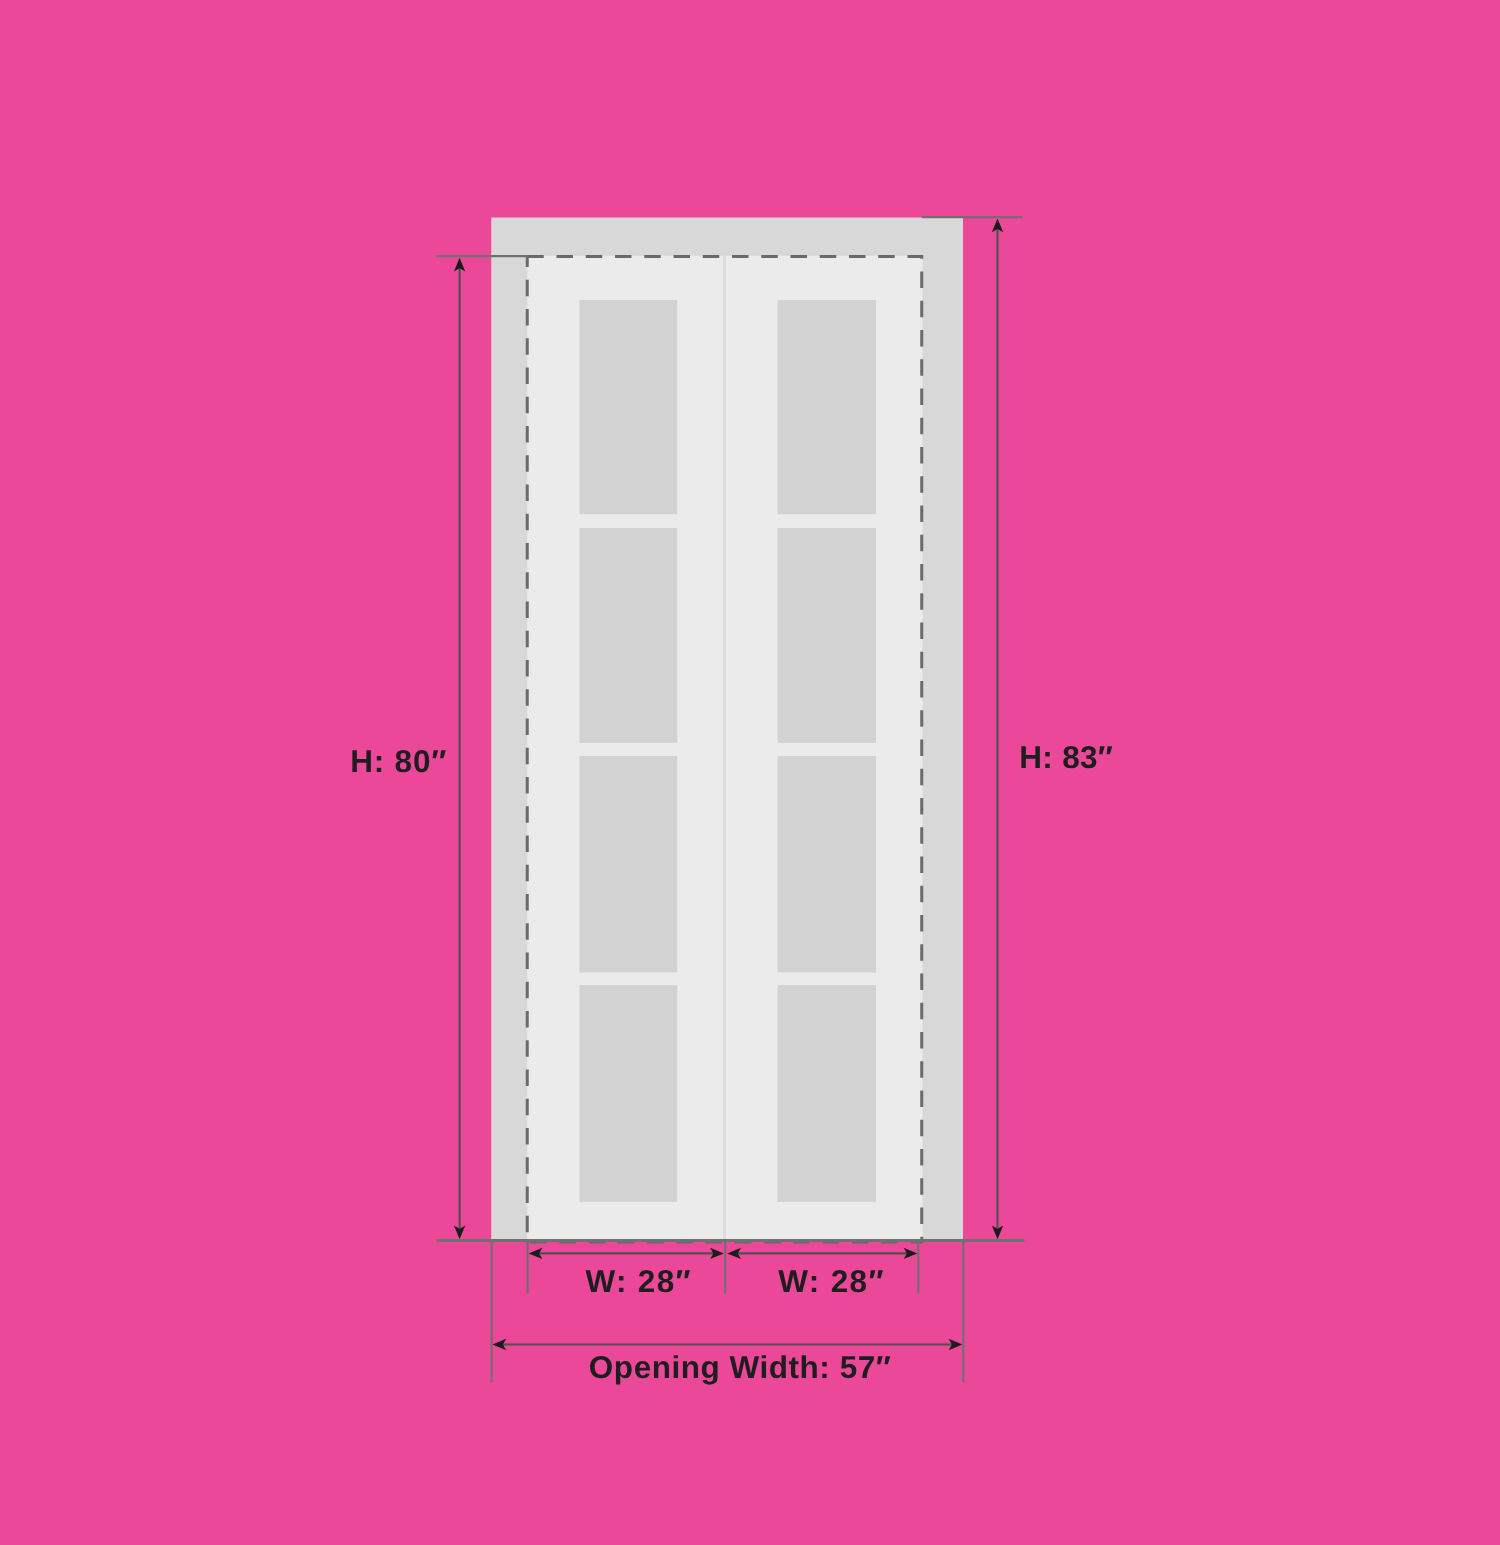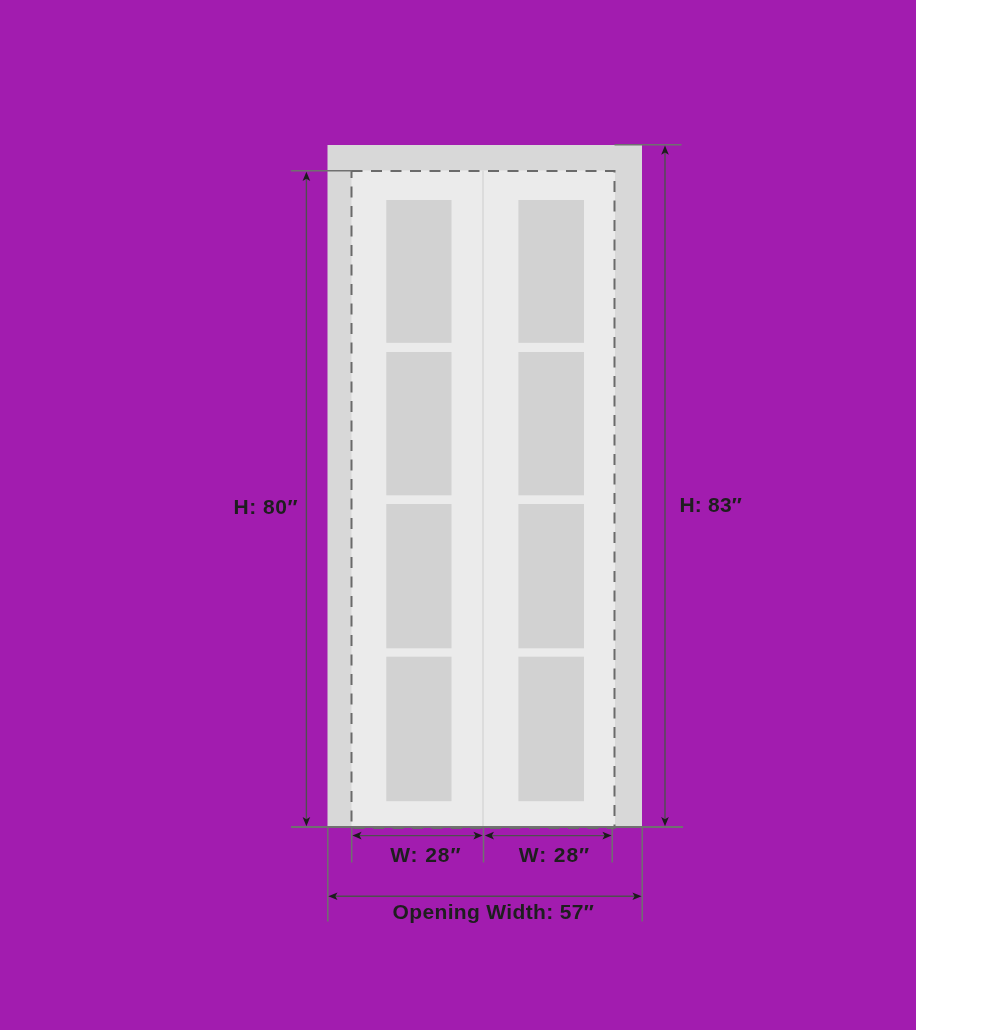--- a/index.html
+++ b/index.html
@@ -1,16 +1,16 @@
 <!DOCTYPE html>
 <html><head>
 <meta charset="utf-8">
 <style>
   html,body{margin:0;padding:0;background:#ffffff;}
-  .wrap{width:916px;height:1030px;position:relative;overflow:hidden;background:#a21caf;}
+  .wrap{width:1000px;height:1030px;position:relative;overflow:hidden;background:#ec4899;}
   svg text{font-family:"Liberation Sans",sans-serif;font-weight:bold;fill:#1e1e1e;}
 </style>
 </head>
 <body>
 <div class="wrap">
 <svg width="1000" height="1030" viewBox="0 0 1000 1030" xmlns="http://www.w3.org/2000/svg">
 
   <rect x="327.5" y="145" width="314.5" height="682" fill="#d8d8d8"></rect>
 
   <rect x="351.5" y="170.5" width="263.5" height="656.5" fill="#ebebeb"></rect>

